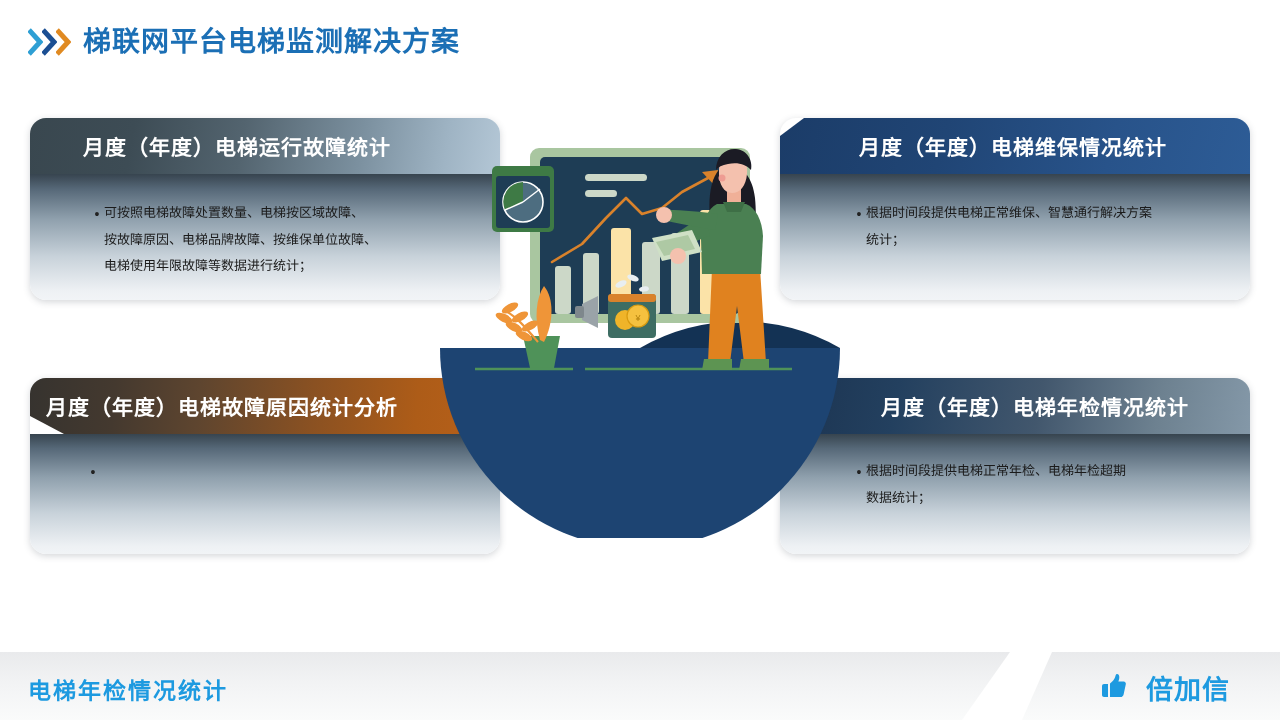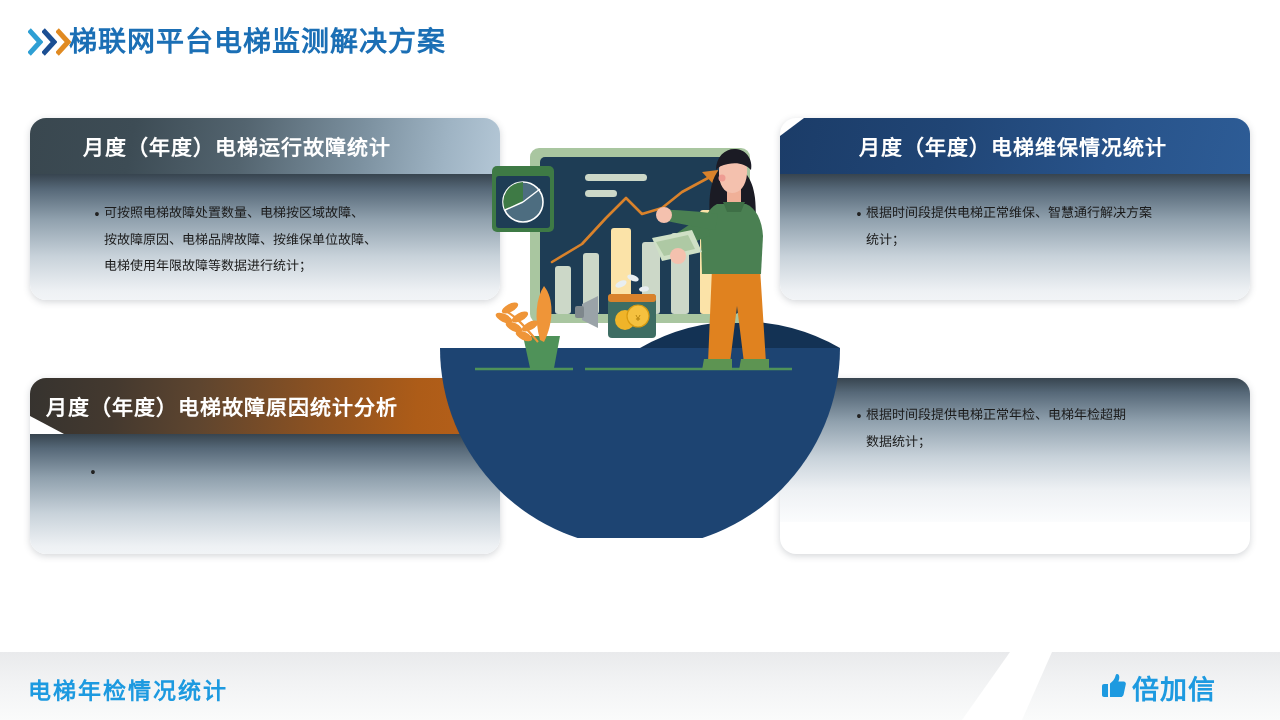--- a/index.html
+++ b/index.html
@@ -5,21 +5,21 @@
 <style>
   html,body{margin:0;padding:0;}
   body{
     width:1280px;height:720px;overflow:hidden;background:#ffffff;
     font-family:"Liberation Sans","DejaVu Sans",sans-serif;
     -webkit-font-smoothing:antialiased;
   }
   .slide{position:relative;width:1280px;height:720px;background:#fff;overflow:hidden;}
 
   
-  .title-row{position:absolute;left:28px;top:28px;display:flex;align-items:center;gap:0;}
+  .title-row{position:absolute;left:28px;top:28px;display:flex;align-items:center;gap:14px;}
   .chevrons{display:flex;align-items:center;gap:1px;}
   .chev{width:13px;height:28px;position:relative;}
   .chev svg{display:block;}
   .slide-title{
     font-size:28px;font-weight:bold;color:#1b6fb5;letter-spacing:1px;
     white-space:nowrap;line-height:1;
   }
 
   
   .card{position:absolute;border-radius:16px;overflow:hidden;}
@@ -98,21 +98,21 @@
   .footer-right{
     position:absolute;left:1022px;top:0;width:258px;height:68px;
     background:linear-gradient(to bottom,#e9eaec 0%,#f2f3f4 45%,#fafbfb 100%);
     clip-path:polygon(30px 0,258px 0,258px 68px,0 68px);
   }
   .footer-text{
     position:absolute;left:28px;top:20px;font-size:23px;font-weight:bold;
     color:#1d9ae0;letter-spacing:2px;white-space:nowrap;
   }
   .brand{
-    position:absolute;left:1098px;top:16px;display:flex;align-items:center;gap:4px;
+    position:absolute;left:1098px;top:16px;display:flex;align-items:center;gap:18px;
   }
   .brand-name{font-size:27px;font-weight:bold;color:#1d9ae0;letter-spacing:1px;white-space:nowrap;}
 </style>
 </head>
 <body>
 
 <div class="slide">
 
   <div class="title-row">
     <span class="chevrons">
@@ -173,20 +173,23 @@
     <div class="card-body short">
       <ul class="bullet-list">
         <li class="bullet">
           <span class="dot">•</span>
         </li>
       </ul>
     </div>
   </div>
 
   <div class="card" id="card4">
+    <div class="card-head">
+      <span>月度（年度）电梯年检情况统计</span>
+    </div>
     <div class="card-body short">
       <ul class="bullet-list">
         <li class="bullet">
           <span class="dot">•</span>
           <span class="btext">根据时间段提供电梯正常年检、电梯年检超期
 数据统计；</span>
         </li>
       </ul>
     </div>
   </div>

